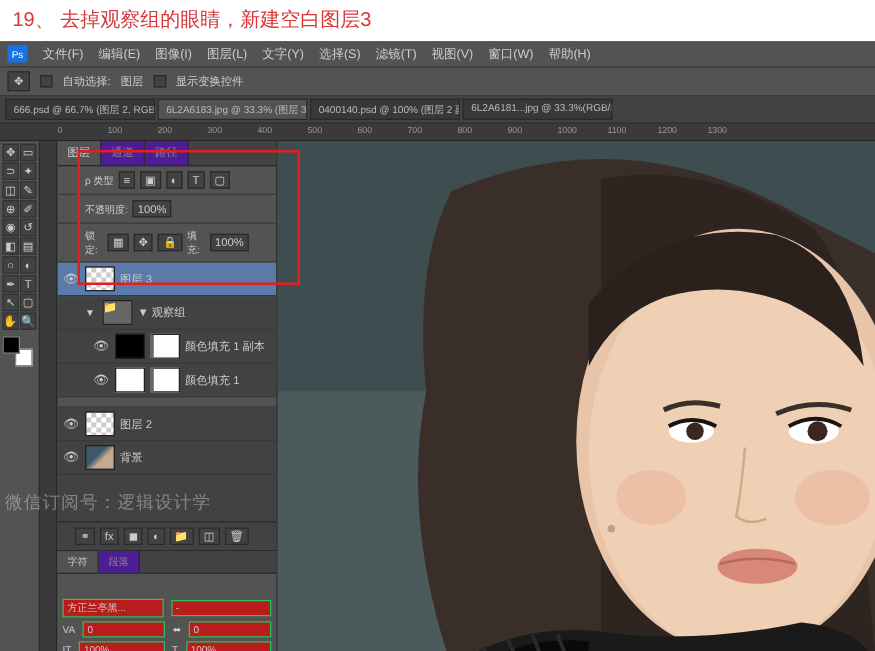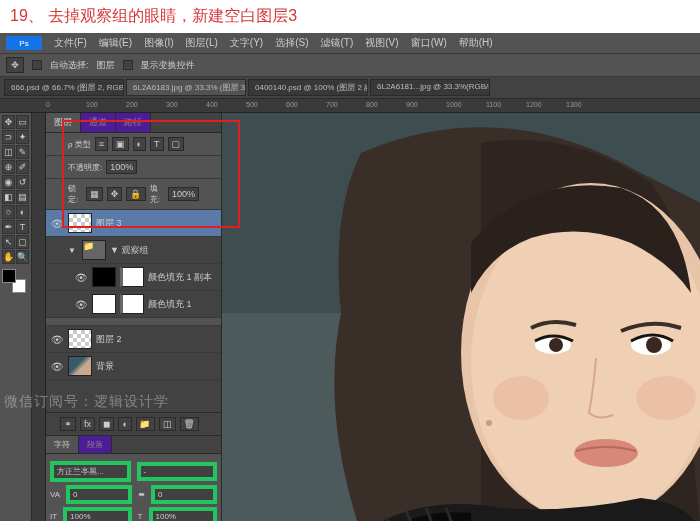--- a/index.html
+++ b/index.html
@@ -2,21 +2,21 @@
 <html><head>
 <meta charset="utf-8">
 <style>
 *{margin:0;padding:0;box-sizing:border-box;font-family:"Microsoft YaHei",SimSun,sans-serif}
 body{width:700px;height:521px;background:#535353;overflow:hidden;position:relative}
 .instruction-bar{background:#fff;padding:6px 10px;display:flex;justify-content:space-between;}
 .instruction-text{color:#d63838;font-size:16px;font-weight:500}
 .watermark-url{color:#c0c0c0;font-size:11px;letter-spacing:1px}
 .instruction-bar .site-name{color:#888;font-size:13px;margin-right:8px}
 .menubar{background:#535353;padding:3px 6px;display:flex;gap:12px;font-size:10px;color:#ccc;align-items:center}
-.menubar .ps-icon{width:36px;height:14px;background:#1473e6;color:#fff;font-size:8px;display:flex;align-items:center;justify-content:center;border-radius:2px}
+.menubar .ps-icon{width:16px;height:14px;background:#1473e6;color:#fff;font-size:8px;display:flex;align-items:center;justify-content:center;border-radius:2px}
 .optionsbar{background:#535353;padding:3px 6px;display:flex;gap:8px;font-size:9px;color:#ccc;align-items:center;border-top:1px solid #3a3a3a;border-bottom:1px solid #3a3a3a}
 .optionsbar .icon-btn{width:18px;height:16px;background:#424242;border:1px solid #2a2a2a;display:flex;align-items:center;justify-content:center}
 .optionsbar .checkbox{width:10px;height:10px;background:#424242;border:1px solid #2a2a2a}
 .tabs-row{background:#424242;padding:2px 4px;display:flex;gap:2px;font-size:8px;color:#bbb;border-bottom:1px solid #2a2a2a}
 .tabs-row .tab{padding:2px 6px;background:#383838;border:1px solid #2a2a2a;white-space:nowrap;overflow:hidden;max-width:120px}
 .tabs-row .tab.active{background:#535353}
 .ruler-h{height:14px;background:#3a3a3a;border-bottom:1px solid #222;display:flex;font-size:7px;color:#999;padding-left:46px;position:relative}
 .ruler-h span{position:absolute;top:2px}
 .workspace{display:flex;height:420px;position:relative}
 .toolbar{width:32px;background:#535353;display:flex;flex-direction:column;gap:1px;padding:2px;border-right:1px solid #2a2a2a}
@@ -44,21 +44,21 @@
 .layer-row .thumb.white{background:#fff}
 .layer-row .thumb.folder{background:#666;position:relative}
 .layer-row .thumb.img{background:linear-gradient(135deg,#3a5a6a 40%,#c8a890 60%)}
 .layer-row .mask{width:24px;height:20px;background:#fff;border:1px solid #222;flex-shrink:0}
 .layer-row .mask.linked{border-left:3px solid #666}
 .layer-row .arrow{width:10px;font-size:8px;color:#ccc}
 .layer-row .name{font-size:9px;white-space:nowrap}
 .highlight-box{position:absolute;border:2px solid #e02020;pointer-events:none;z-index:50}
 .char-panel{background:#535353;border-top:1px solid #2a2a2a;padding:4px;font-size:8px;color:#ccc}
 .char-panel .row{display:flex;gap:6px;align-items:center;margin-bottom:3px}
-.char-panel .field{background:#404040;border:4px solid #22c55e;padding:1px 3px;flex:1;font-size:8px}
+.char-panel .field{background:#b91c1c;border:1px solid #22c55e;padding:1px 3px;flex:1;font-size:8px}
 .canvas-area{flex:1;background:#2a2a2a;position:relative;overflow:hidden}
 .photo{position:absolute;top:0;left:0;right:0;bottom:0;background:#4a5558}
 .photo svg{width:100%;height:100%}
 .wm-center{position:absolute;left:4px;top:280px;color:rgba(255,255,255,0.35);font-size:14px;letter-spacing:1px}
 </style>
 </head>
 <body>
 
 <div class="instruction-bar">
   <div>
@@ -233,21 +233,21 @@
         <div class="ctrl">fx</div>
         <div class="ctrl">◼</div>
         <div class="ctrl">◐</div>
         <div class="ctrl">📁</div>
         <div class="ctrl">◫</div>
         <div class="ctrl">🗑</div>
       </div>
     </div>
 
     <div class="char-panel">
-      <div class="panel-tabs" style="margin:-4px -4px 7px -4px">
+      <div class="panel-tabs" style="margin:-4px -4px 20px -4px">
         <div class="ptab">字符</div>
         <div class="ptab inactive">段落</div>
       </div>
       <div class="row">
           <span class="field">方正兰亭黑...</span>
           <span class="field">-</span>
         </div>
       <div class="row">
           <span>VA</span>
           <span class="field">0</span>

